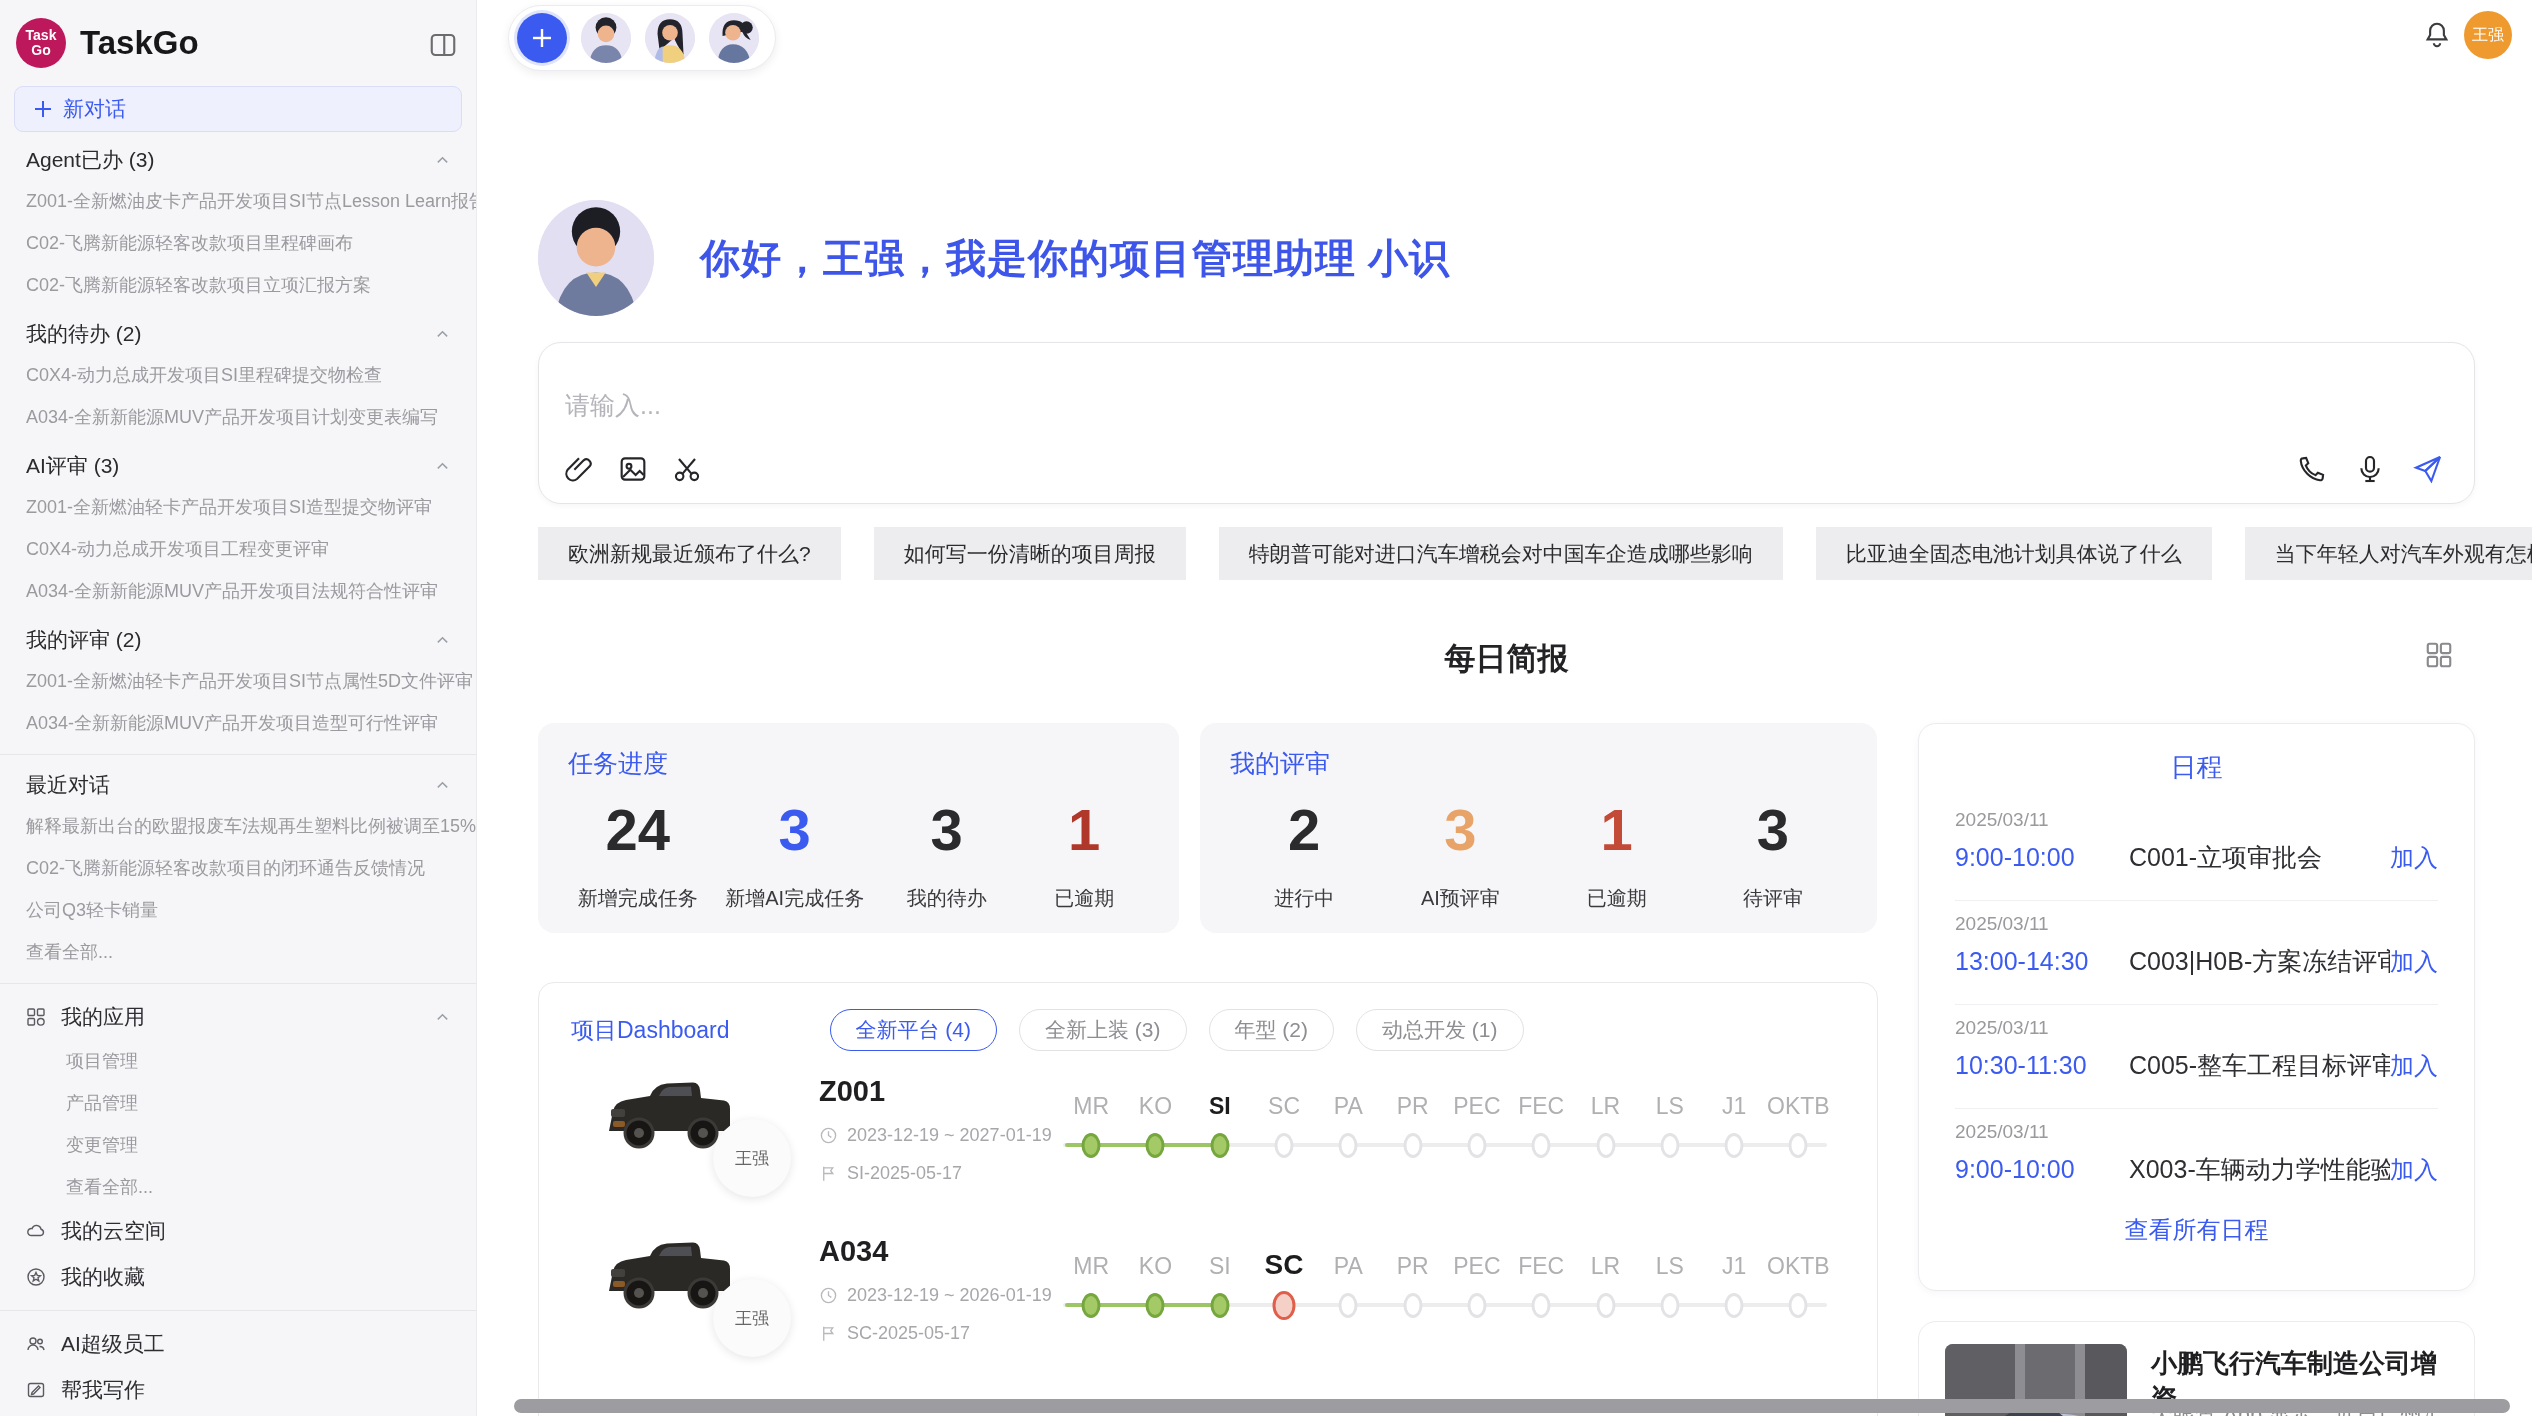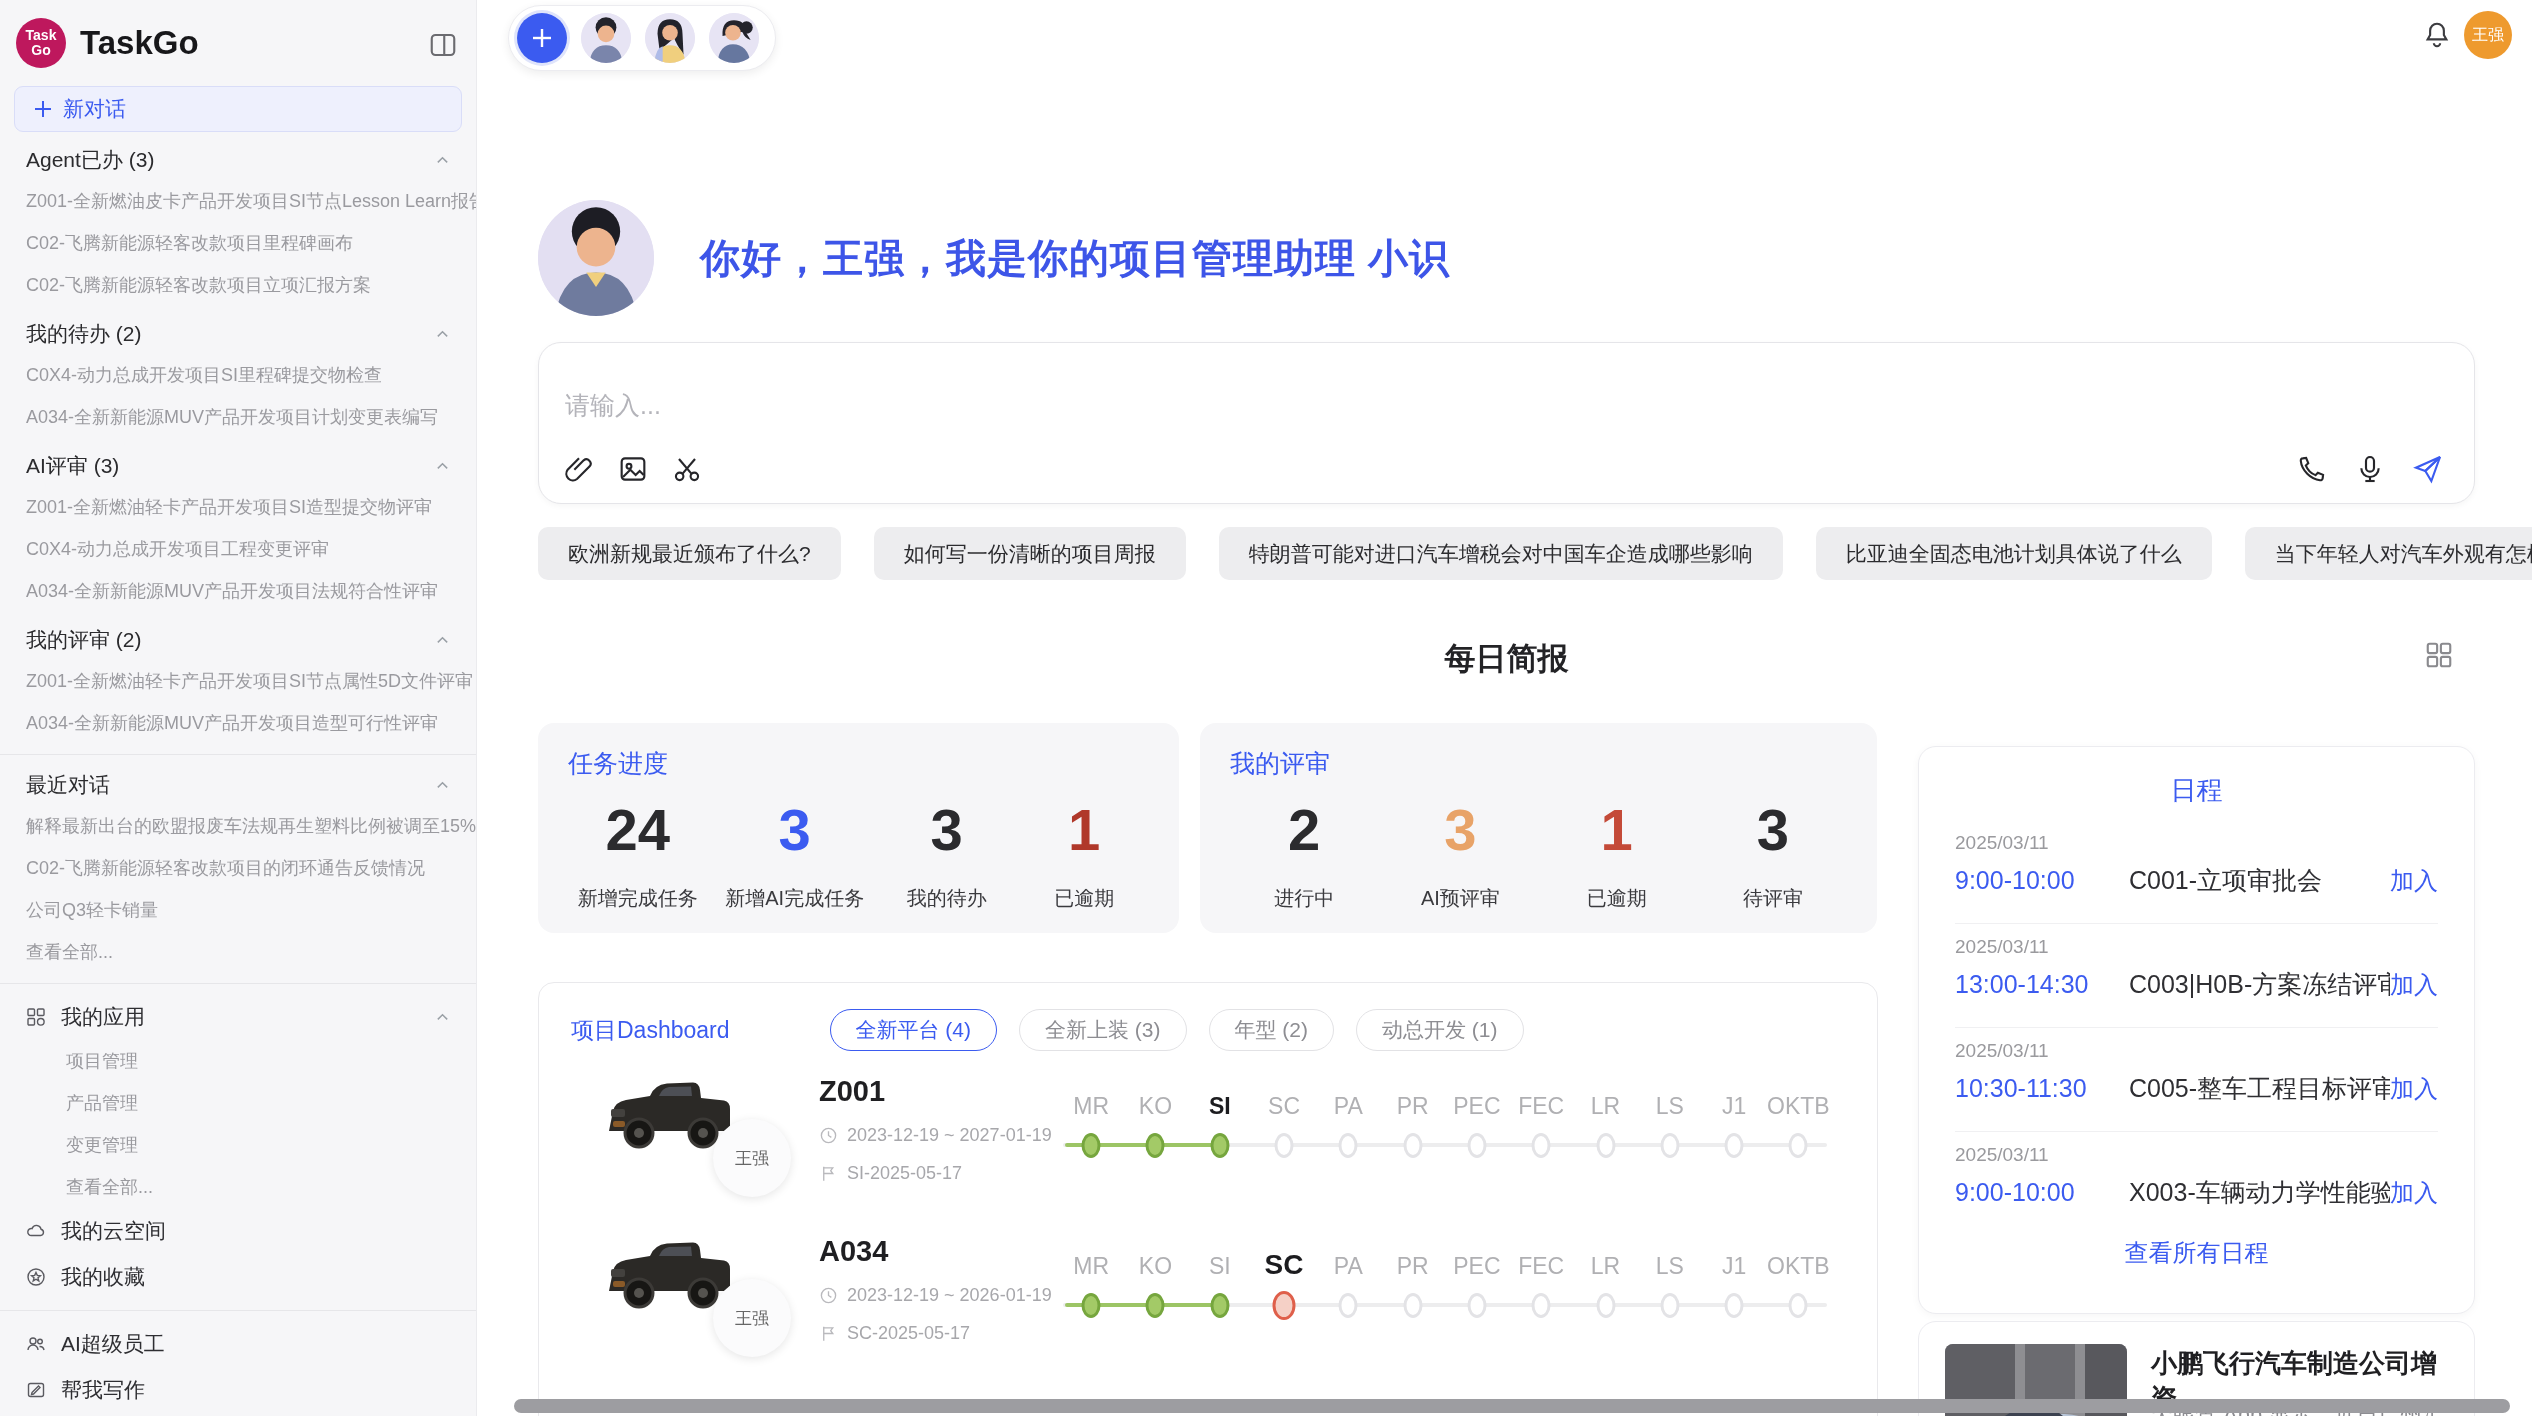--- a/index.html
+++ b/index.html
@@ -54,21 +54,21 @@
   .composer textarea { position:absolute; left:26px; top:46px; width:1600px; height:44px; border:none;
     outline:none; resize:none; font-size:25px; font-family:inherit; color:#333; background:transparent; }
   .composer textarea::placeholder { color:#b4b4ba; }
   .comp-icons-l { position:absolute; left:24px; bottom:18px; display:flex; gap:22px; }
   .comp-icons-r { position:absolute; right:30px; bottom:18px; display:flex; gap:26px; }
   .cicon { width:32px; height:32px; color:#26262a; cursor:pointer; }
   .cicon.blue { color:#3b5bf0; }
 
   
   .chips { position:absolute; left:538px; top:527px; width:1960px; display:flex; gap:33px; }
-  .chip { background:#ededef; border-radius:10px; height:53px; line-height:53px; padding:0 30px;
+  .chip { background:#ededef; border-radius:0; height:53px; line-height:53px; padding:0 30px;
     font-size:21px; color:#2c2c2f; white-space:nowrap; cursor:pointer; }
 
   
   .brief-title { position:absolute; left:538px; top:638px; width:1937px; text-align:center;
     font-size:31px; font-weight:bold; color:#232326; }
   .brief-grid { position:absolute; left:2424px; top:640px; width:30px; height:30px; color:#8a8a8e; cursor:pointer; }
   .stat-card { position:absolute; top:723px; height:210px; background:#f6f6f8; border-radius:16px; }
   .card-title { padding:24px 0 0 30px; font-size:25px; color:#3b5bf0; }
   .stats { display:flex; justify-content:space-around; padding:16px 26px 0 26px; }
   .stat { text-align:center; min-width:110px; }
@@ -100,21 +100,21 @@
   .ms-track { position:absolute; left:520px; top:62px; width:772px; height:32px; }
   .ms-line { position:absolute; left:4px; right:4px; top:14px; height:4px; background:#ededee; border-radius:2px; }
   .ms-line.green { background:#9cc565; right:auto; }
   .ms-node { position:absolute; top:4px; width:19px; height:25px; border-radius:50%;
     border:3px solid #e3e3e6; background:#fff; transform:translateX(-50%); }
   .ms-node.done { border-color:#76a63e; background:#a3ca67; }
   .ms-node.alert { border-color:#df5f4a; background:#f5d0c6; width:23px; height:29px; top:2px; }
 
   
   .sched-card { position:absolute; left:1918px; top:723px; width:557px; height:568px; background:#fff;
-    border:1px solid #ececf0; border-radius:18px; box-shadow:0 2px 8px rgba(0,0,0,.04); overflow:hidden;margin-top:23px; }
+    border:1px solid #ececf0; border-radius:18px; box-shadow:0 2px 8px rgba(0,0,0,.04); overflow:hidden; }
   .sched-title { text-align:center; margin-top:26px; font-size:26px; color:#3b5bf0; }
   .sched-list { padding:12px 36px 0 36px; }
   .sched-entry { padding-top:12px; }
   .se-date { font-size:19px; color:#9a9a9e; }
   .se-row { display:flex; align-items:center; margin-top:10px; }
   .se-time { font-size:25px; color:#3b5bf0; width:150px; flex:none; }
   .se-event { font-size:25px; color:#2f2f33; flex:1; margin-left:24px; white-space:nowrap; overflow:hidden; }
   .se-join { font-size:24px; color:#3b5bf0; flex:none; cursor:pointer; }
   .se-div { height:1px; background:#f0f0f2; margin-top:26px; }
   .sched-all { text-align:center; margin-top:28px; font-size:24px; color:#3b5bf0; cursor:pointer; }

